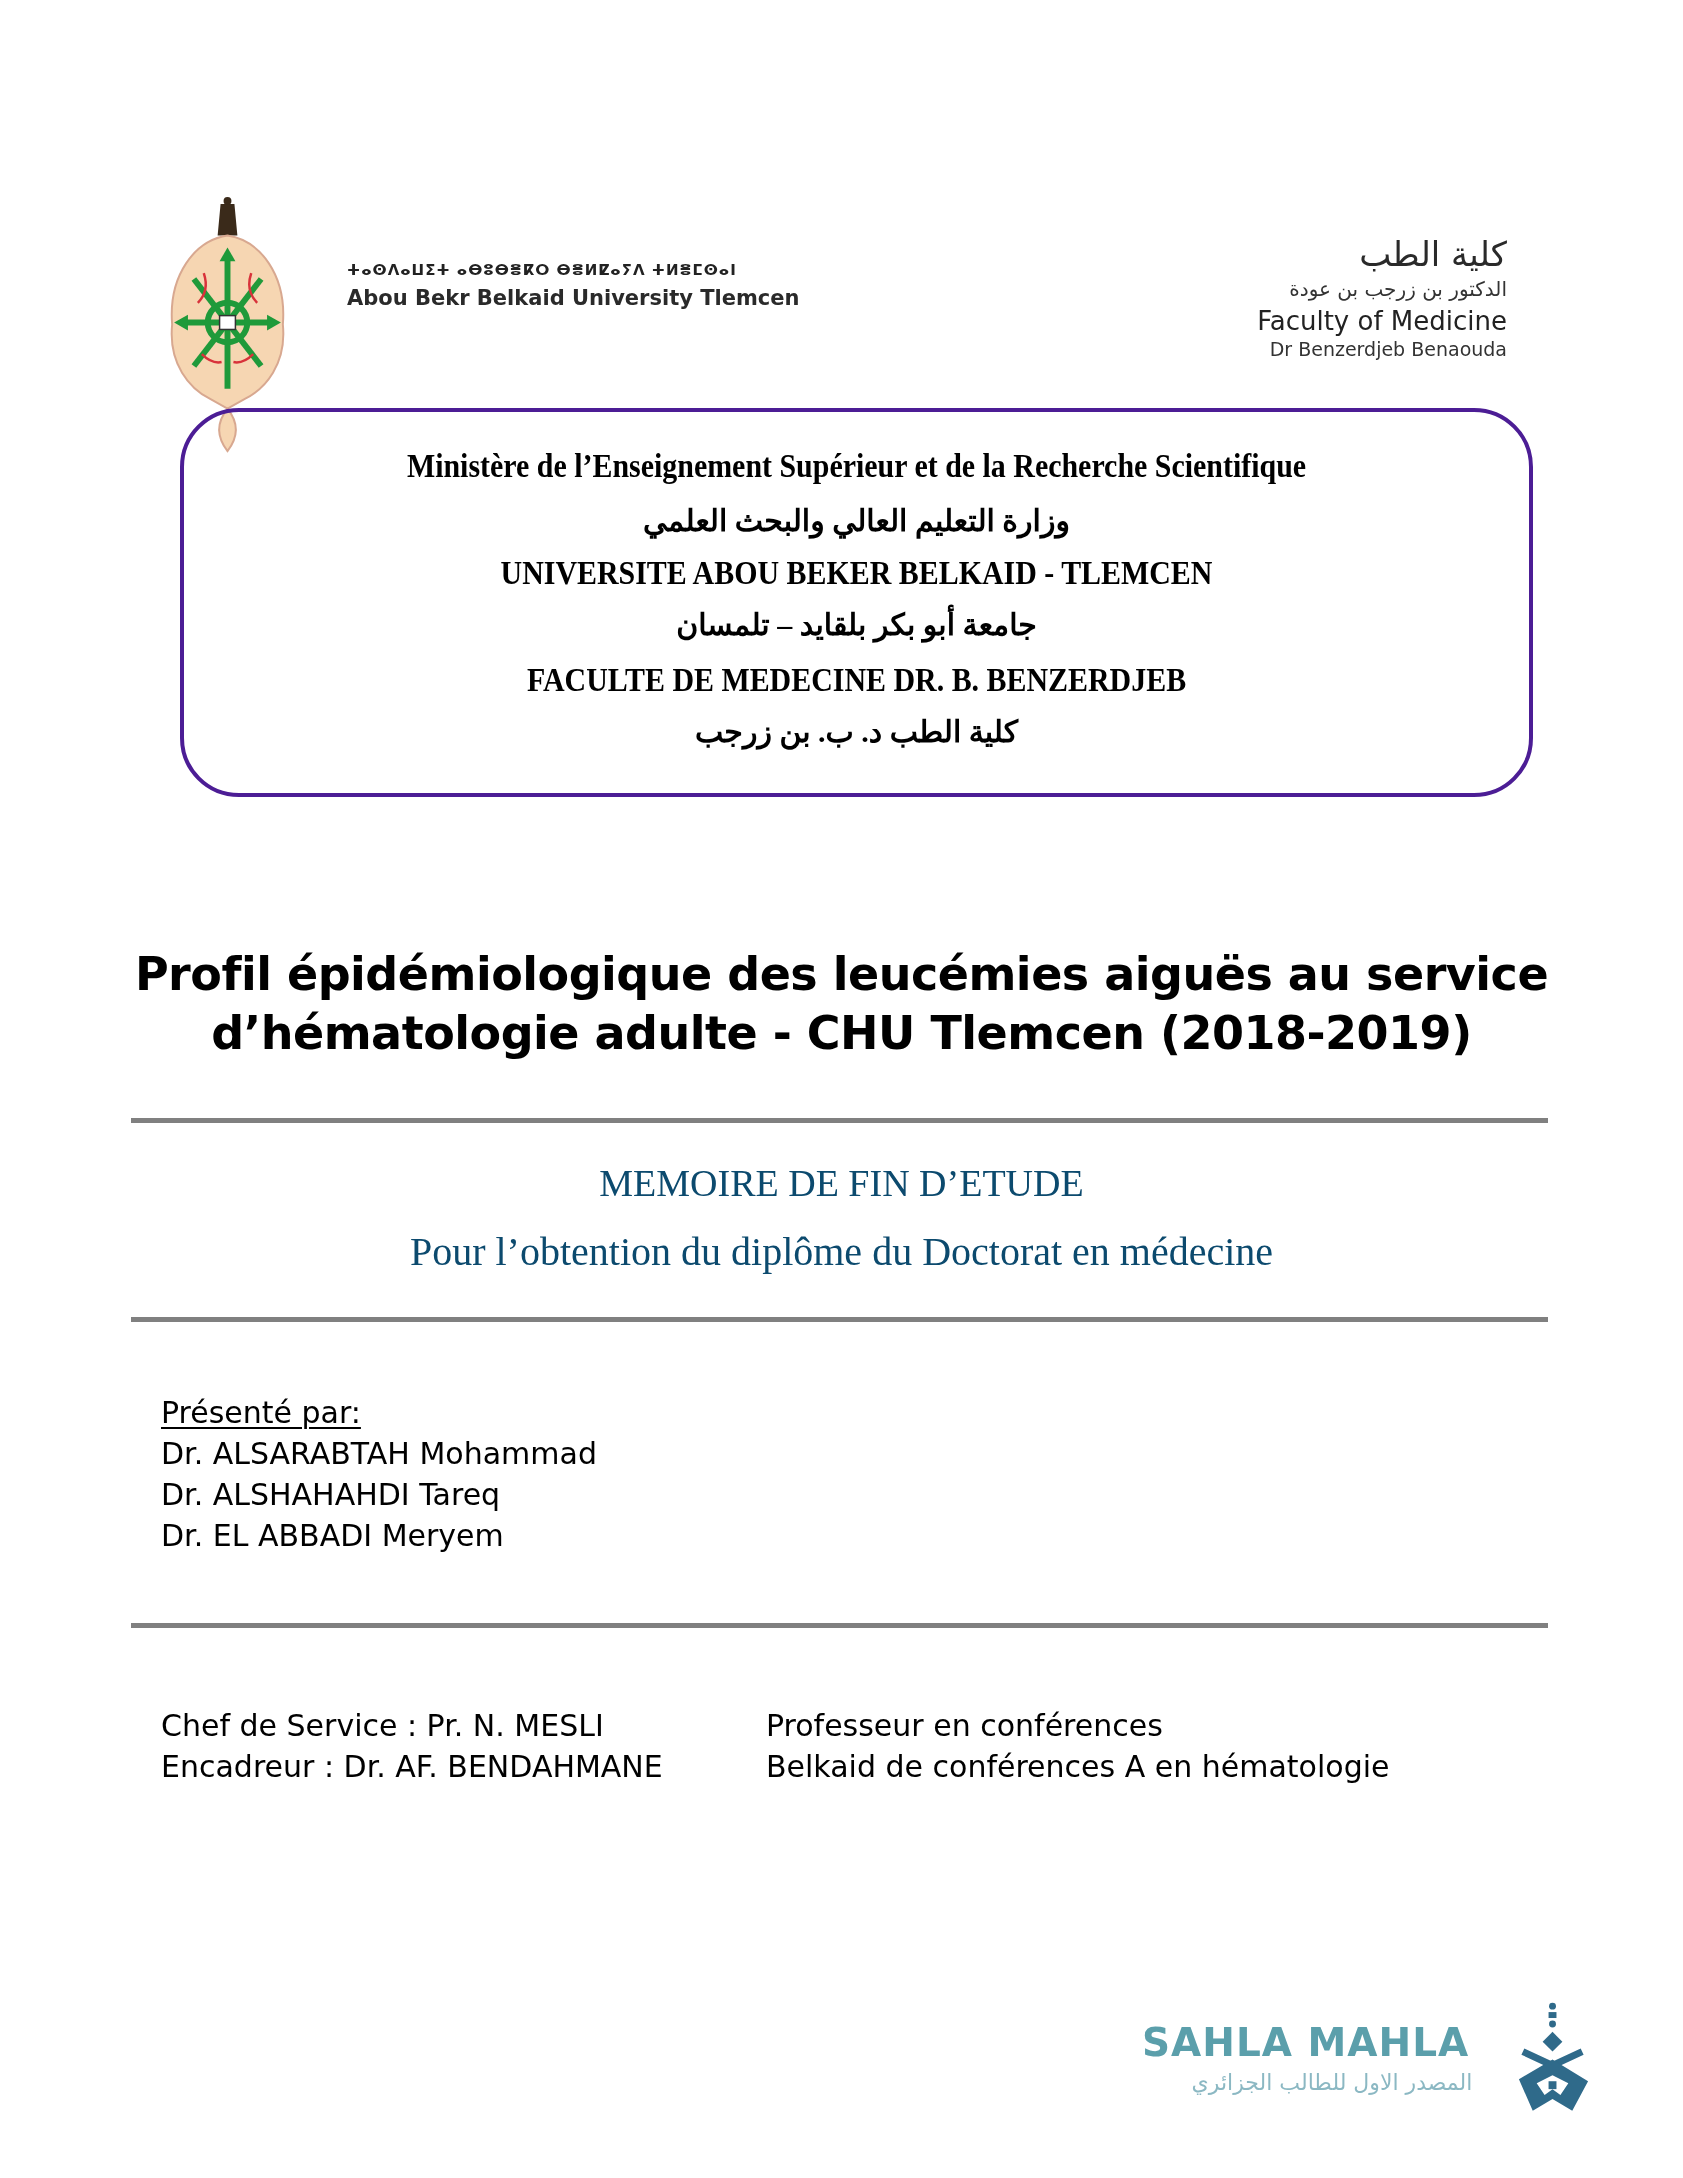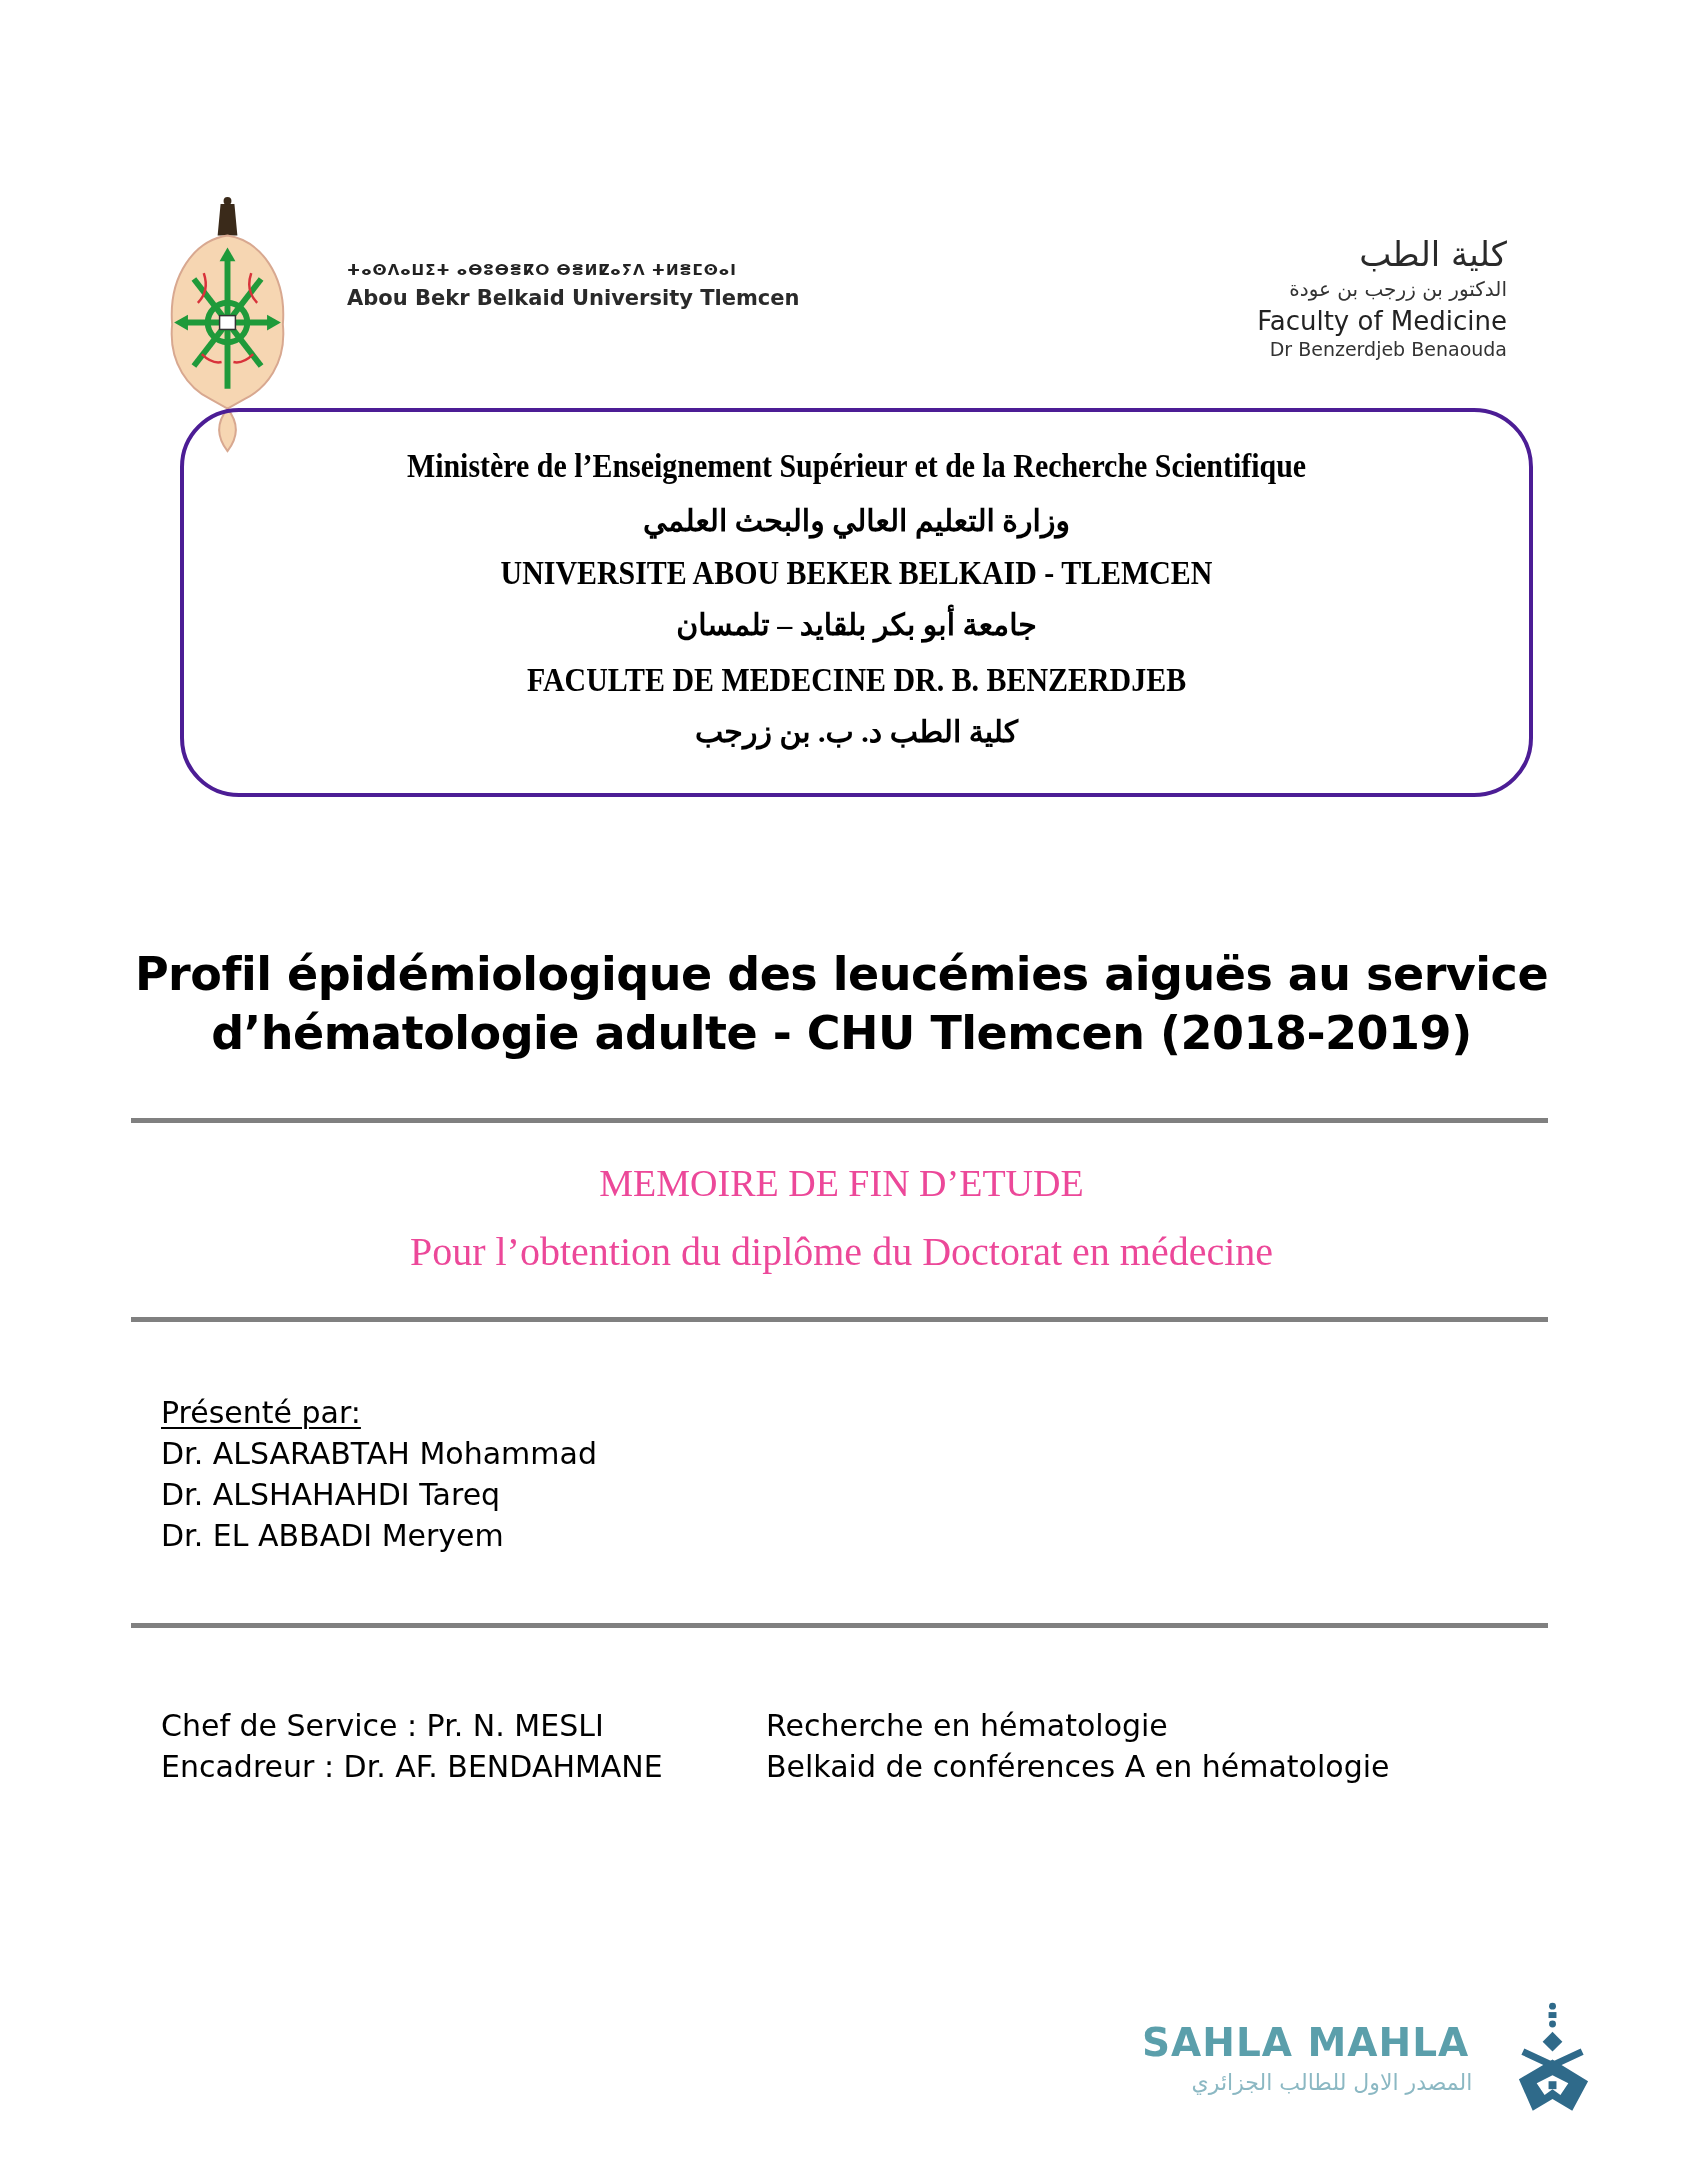--- a/index.html
+++ b/index.html
@@ -24,21 +24,21 @@
   .inst-box { left: 180px; top: 408px; width: 1345px; height: 381px; border: 4px solid #4c1d95; border-radius: 59px; box-sizing: content-box; }
   .inst-line { position: absolute; left: 0; right: 0; text-align: center; font-family: "Liberation Serif", serif; font-weight: bold; color: #000; white-space: nowrap; }
   .inst-fr { font-size: 34px; transform: scaleX(0.88); }
   .inst-ar { font-size: 30px; }
 
   
   .title { left: 99px; width: 1485px; text-align: center; font-family: "DejaVu Sans", sans-serif; font-weight: bold; font-size: 46px; line-height: 59px; top: 945px; letter-spacing: -0.5px; }
 
   .rule { left: 131px; width: 1417px; height: 5px; background: #808080; }
 
-  .memoire { left: 99px; width: 1485px; text-align: center; font-family: "Liberation Serif", serif; color: #ec4899; }
+  .memoire { left: 99px; width: 1485px; text-align: center; font-family: "Liberation Serif", serif; color: #0c4a6e; }
   .memoire-1 { top: 1160px; font-size: 38px; line-height: 46px; }
   .memoire-2 { top: 1228px; font-size: 40px; line-height: 48px; }
 
   .people { left: 161px; top: 1392px; font-family: "DejaVu Sans", sans-serif; font-size: 30px; line-height: 41px; color: #000; }
   .people .heading { text-decoration: underline; text-decoration-thickness: 2px; text-underline-offset: 4px; }
   .people div { white-space: nowrap; }
 
   .staff { left: 161px; top: 1705px; font-family: "DejaVu Sans", sans-serif; font-size: 30px; line-height: 41px; color: #000; }
   .staff-row { position: relative; height: 41px; white-space: nowrap; }
   .staff-row .c1 { position: absolute; left: 0; }
@@ -118,21 +118,21 @@
   <div>Dr. ALSARABTAH Mohammad</div>
   <div>Dr. ALSHAHAHDI Tareq</div>
   <div>Dr. EL ABBADI Meryem</div>
 </div>
 
 <div class="abs rule" style="top:1623px;"></div>
 
 <div class="abs staff">
   <div class="staff-row">
     <span class="c1">Chef de Service :   Pr. N. MESLI</span>
-    <span class="c2">Recherche en hématologie</span>
+    <span class="c2">Professeur en conférences</span>
   </div>
   <div class="staff-row">
     <span class="c1">Encadreur :  Dr. AF. BENDAHMANE</span>
     <span class="c2">Belkaid de conférences A en hématologie</span>
   </div>
 </div>
 
 <div class="abs brand">
   <span class="brand-name">SAHLA MAHLA</span>
   <span class="brand-tag">المصدر الاول للطالب الجزائري</span>

